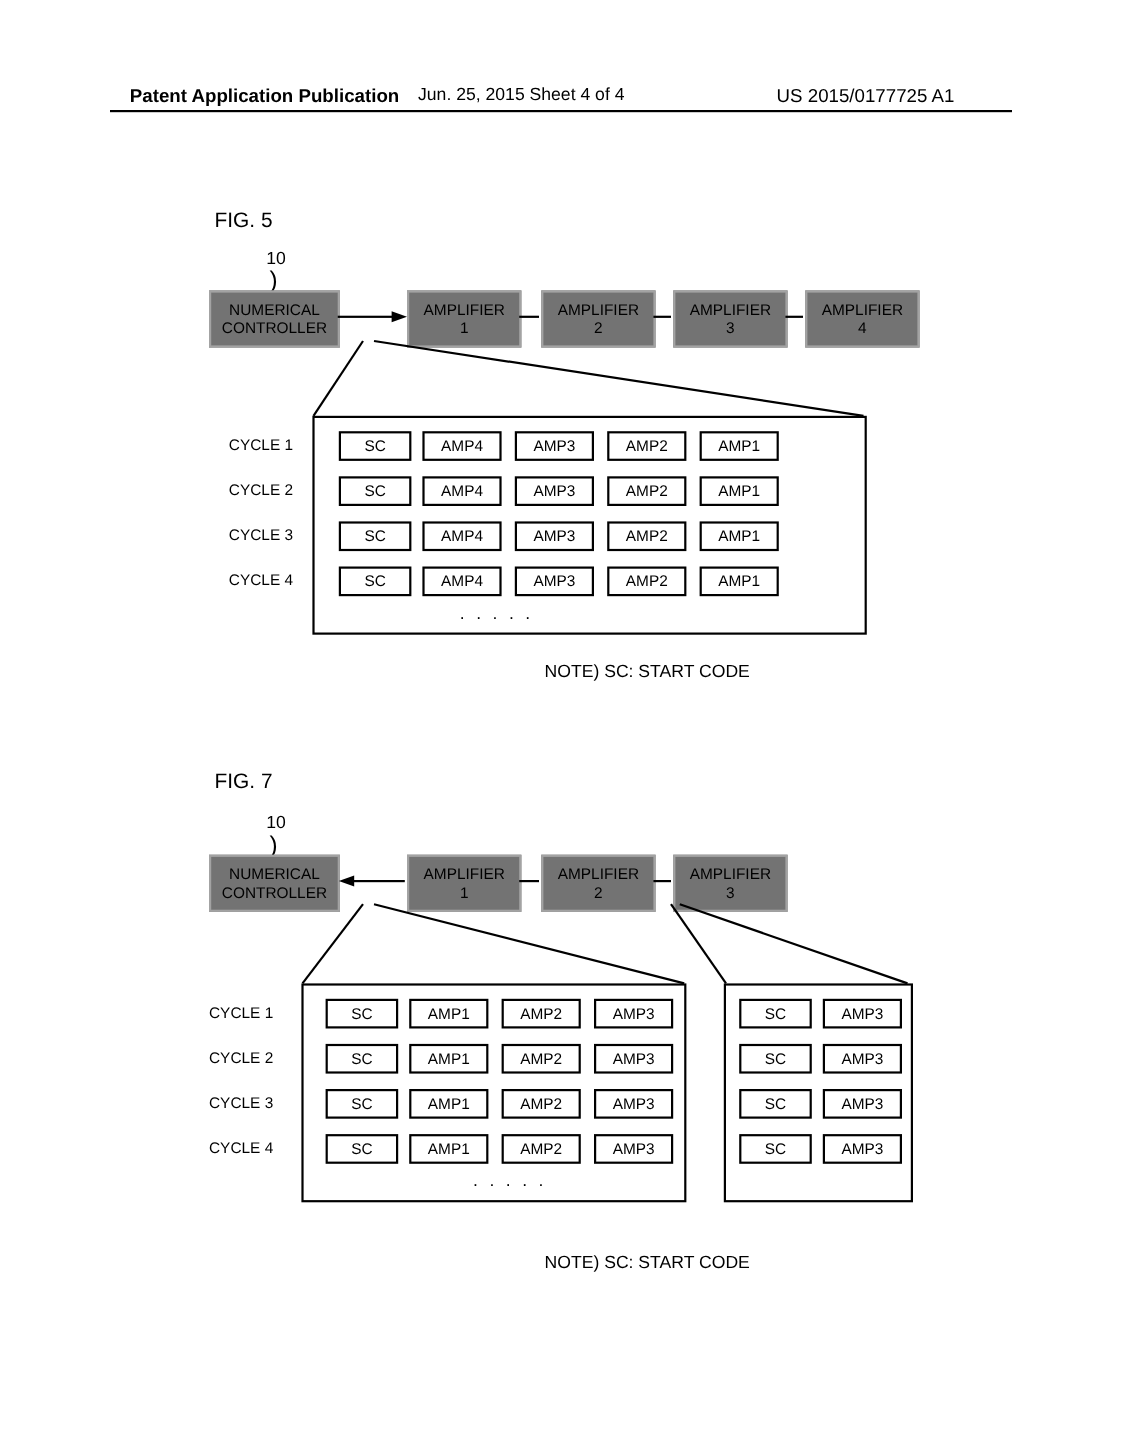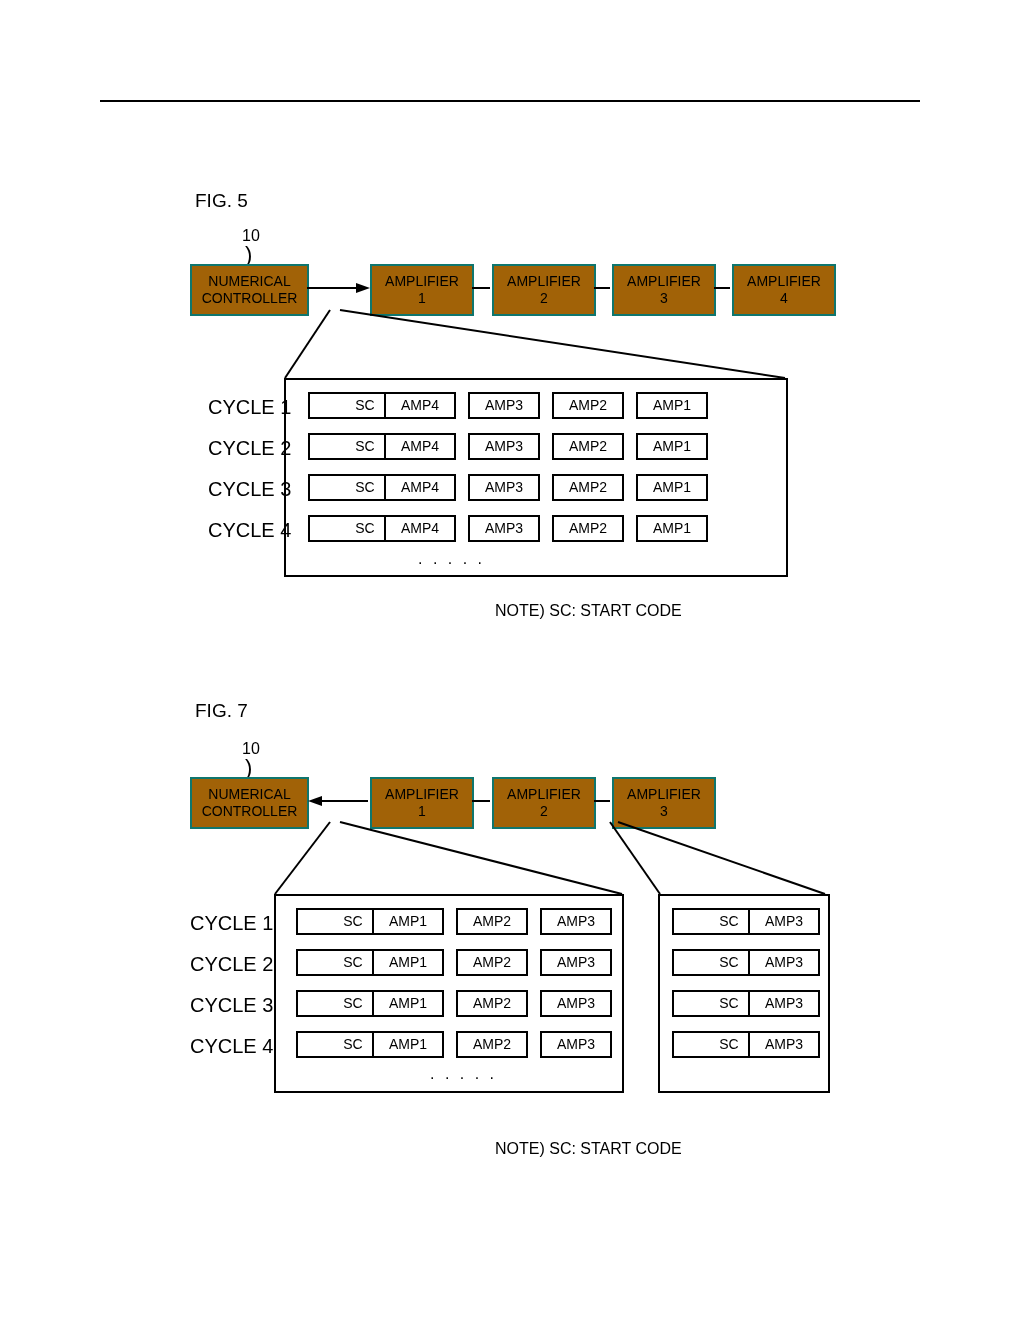--- a/index.html
+++ b/index.html
@@ -49,22 +49,22 @@
   }
 
   .fig-label {
     position: absolute;
     font-size: 19px;
   }
 
   
   .chain-box {
     position: absolute;
-    border: 2px solid #0f766e;
-    background: #a16207;
+    border: 2px solid #a3a3a3;
+    background: #737373;
     text-align: center;
     font-size: 14px;
     line-height: 17px;
     display: flex;
     align-items: center;
     justify-content: center;
   }
   .num-ctrl {
     width: 115px;
     height: 48px;
@@ -98,34 +98,34 @@
     font-size: 16px;
   }
   .ref-curve {
     position: absolute;
     font-size: 22px;
   }
 
   
   .cycle-label {
     position: absolute;
-    font-size: 20px;
+    font-size: 14px;
   }
 
   
   .cell {
     position: absolute;
     border: 2px solid #000;
     background: #fff;
     text-align: center;
     font-size: 14px;
     line-height: 23px;
     height: 23px;
   }
-  .sc-cell { width: 62px; padding-left: 24px; }
+  .sc-cell { width: 62px; }
   .amp-cell { width: 68px; }
 
   
   .band {
     position: absolute;
     border-left: 2px solid #000;
     border-right: 2px solid #000;
     border-top: 2px solid #000;
     border-bottom: 2px solid #000;
     background: transparent;
@@ -145,20 +145,25 @@
   .diag-line {
     position: absolute;
     overflow: visible;
   }
 </style>
 </head>
 <body>
 
 <div class="page">
 
+  <div class="header">
+    <span class="header-left">Patent Application Publication</span>
+    <span class="header-mid">Jun. 25, 2015  Sheet 4 of 4</span>
+    <span class="header-right">US 2015/0177725 A1</span>
+  </div>
   <div class="hr"></div>
 
   <div class="fig-label" style="left:195px; top:190px;">FIG. 5</div>
 
   <div class="ref-num" style="left:242px; top:227px;">10</div>
   <div class="ref-curve" style="left:245px; top:242px;">)</div>
 
   <div class="chain-box num-ctrl" style="left:190px; top:264px; white-space:pre;">NUMERICAL
 CONTROLLER</div>
   <div class="chain-box amp-box" style="left:370px; top:264px; white-space:pre;">AMPLIFIER

